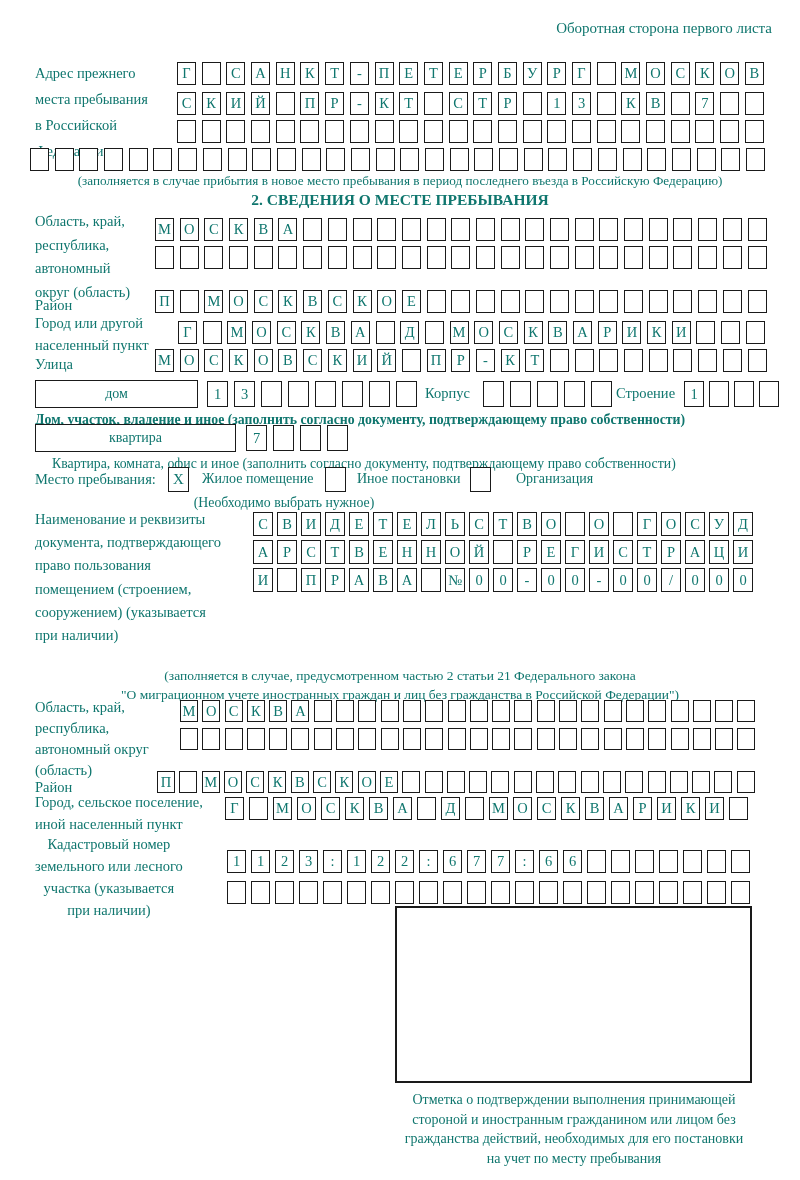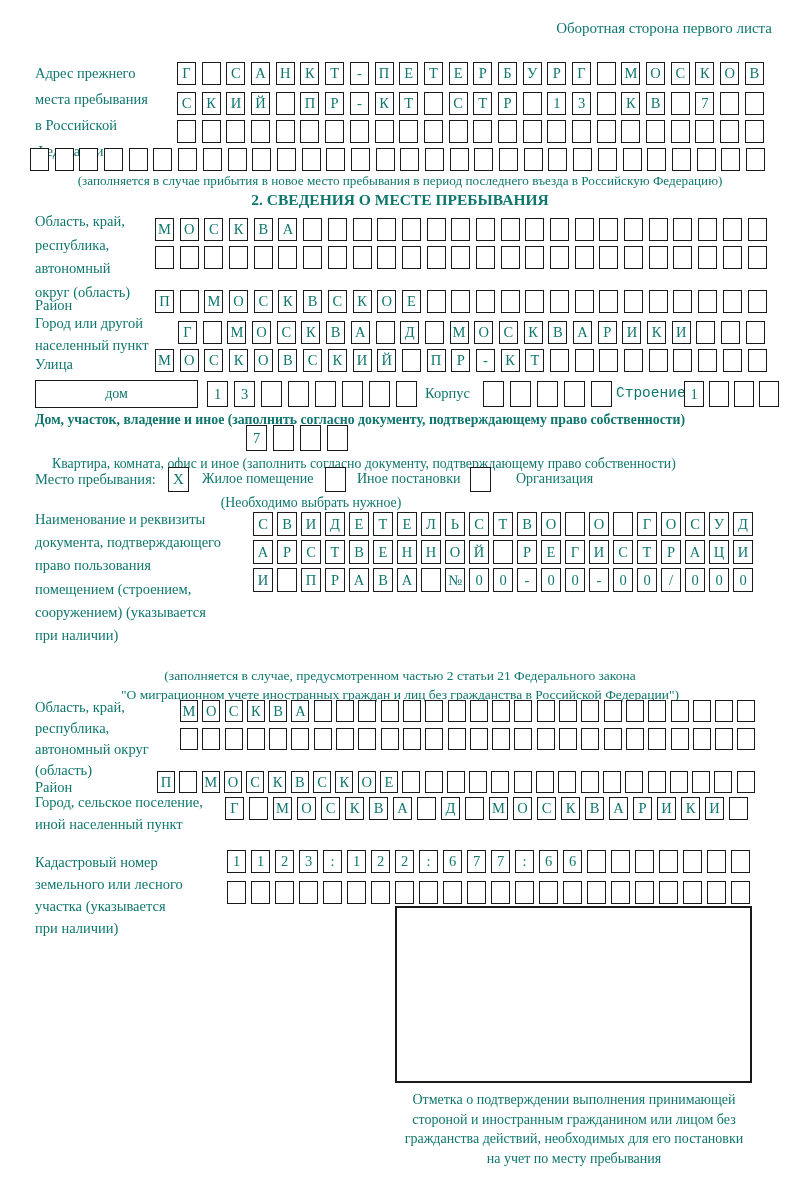--- a/index.html
+++ b/index.html
@@ -317,29 +317,30 @@
       <span class="cbox"></span>
     </div>
   <div class="abs opt" style="left:425px; top:385px; font-size:14.5px;">Корпус</div>
   <div class="abs br szb" style="left:483px; top:381px;">
       <span class="cbox"></span>
       <span class="cbox"></span>
       <span class="cbox"></span>
       <span class="cbox"></span>
       <span class="cbox"></span>
     </div>
-  <div class="abs opt" style="left:616px; top:385px; font-size:14.5px;font-family:Liberation Mono, monospace;">Строение</div>
+  <div class="abs opt" style="left:616px; top:385px; font-size:14.5px;">Строение</div>
   <div class="abs br szb2" style="left:684px; top:381px;">
       <span class="cbox">1</span>
       <span class="cbox"></span>
       <span class="cbox"></span>
       <span class="cbox"></span>
     </div>
   <div class="abs cap" style="left:35px; top:412px; font-size:13.8px;font-weight:bold;">Дом, участок, владение и иное (заполнить согласно документу, подтверждающему право собственности)</div>
 
+  <div class="abs widebox" style="left:35px; top:424px; width:201px; height:28px;">квартира</div>
   <div class="abs br szb" style="left:246px; top:425px;">
       <span class="cbox">7</span>
       <span class="cbox"></span>
       <span class="cbox"></span>
       <span class="cbox"></span>
     </div>
   <div class="abs cap" style="left:52px; top:456px; font-size:13.8px;">Квартира, комната, офис и иное (заполнить согласно документу, подтверждающему право собственности)</div>
 
   <div class="abs opt" style="left:35px; top:471px; font-size:14.5px;">Место пребывания:</div>
   <div class="abs br ckb" style="left:168px; top:467px;">
@@ -347,21 +348,21 @@
     </div>
   <div class="abs opt" style="left:202px; top:471px;">Жилое помещение</div>
   <div class="abs br ckb" style="left:325px; top:467px;">
       <span class="cbox"></span>
     </div>
   <div class="abs opt" style="left:357px; top:471px;">Иное постановки</div>
   <div class="abs br ckb" style="left:470px; top:467px;">
       <span class="cbox"></span>
     </div>
   <div class="abs opt" style="left:516px; top:471px;">Организация</div>
-  <div class="abs cap center" style="left:161px; top:495px; width:300px; font-size:13.8px;">(Необходимо выбрать нужное)</div>
+  <div class="abs cap center" style="left:134px; top:495px; width:300px; font-size:13.8px;">(Необходимо выбрать нужное)</div>
 
   <div class="abs lbl" style="left:35px; top:508px; line-height:23.2px;">Наименование и реквизиты
 документа, подтверждающего
 право пользования
 помещением (строением,
 сооружением) (указывается
 при наличии)</div>
   <div class="abs br szc" style="left:253px; top:512px;">
       <span class="cbox">С</span>
       <span class="cbox">В</span>
@@ -547,21 +548,21 @@
       <span class="cbox">К</span>
       <span class="cbox">В</span>
       <span class="cbox">А</span>
       <span class="cbox">Р</span>
       <span class="cbox">И</span>
       <span class="cbox">К</span>
       <span class="cbox">И</span>
       <span class="cbox"></span>
     </div>
 
-  <div class="abs lbl" style="left:35px; top:851px; line-height:22px;">Кадастровый номер
+  <div class="abs lbl" style="left:35px; top:833px; line-height:22px;text-align:center;">Кадастровый номер
 земельного или лесного
 участка (указывается
 при наличии)</div>
   <div class="abs br sze" style="left:227px; top:850px;">
       <span class="cbox">1</span>
       <span class="cbox">1</span>
       <span class="cbox">2</span>
       <span class="cbox">3</span>
       <span class="cbox">:</span>
       <span class="cbox">1</span>

